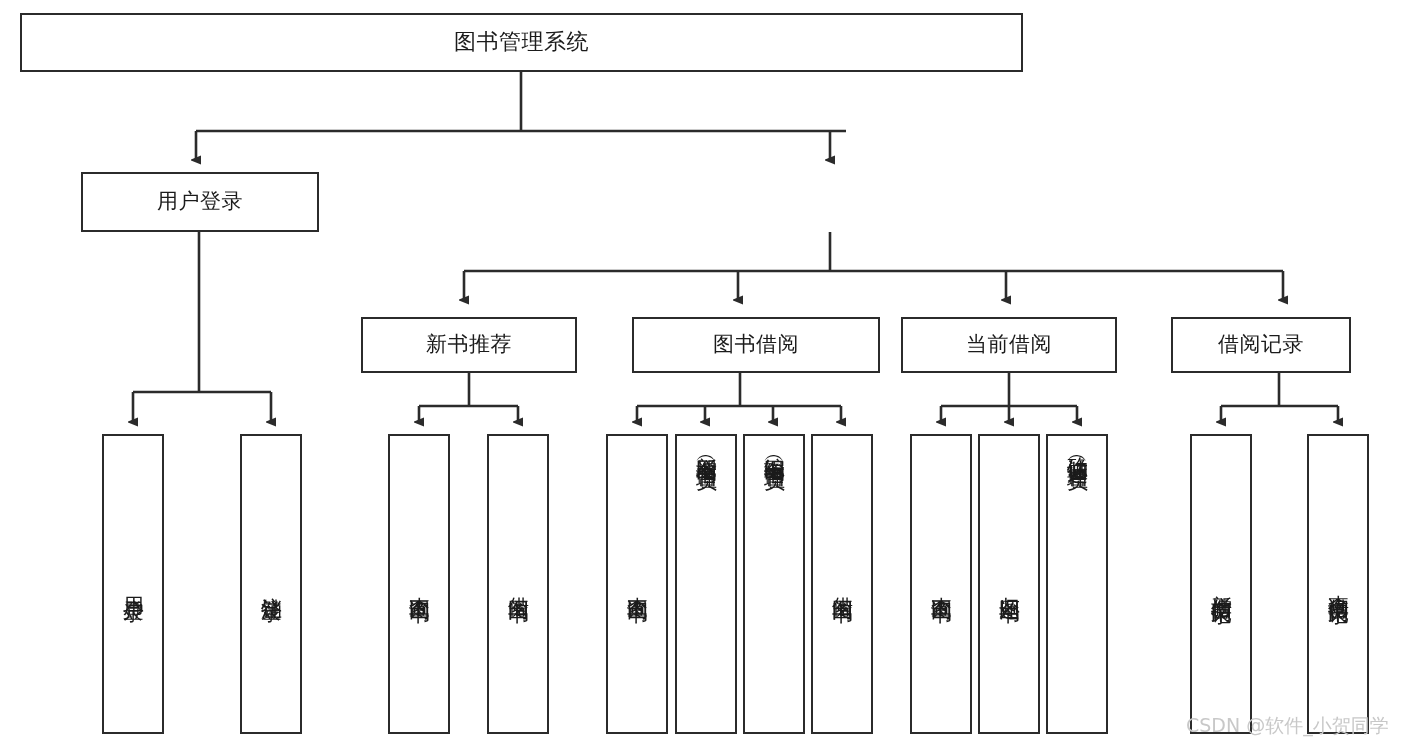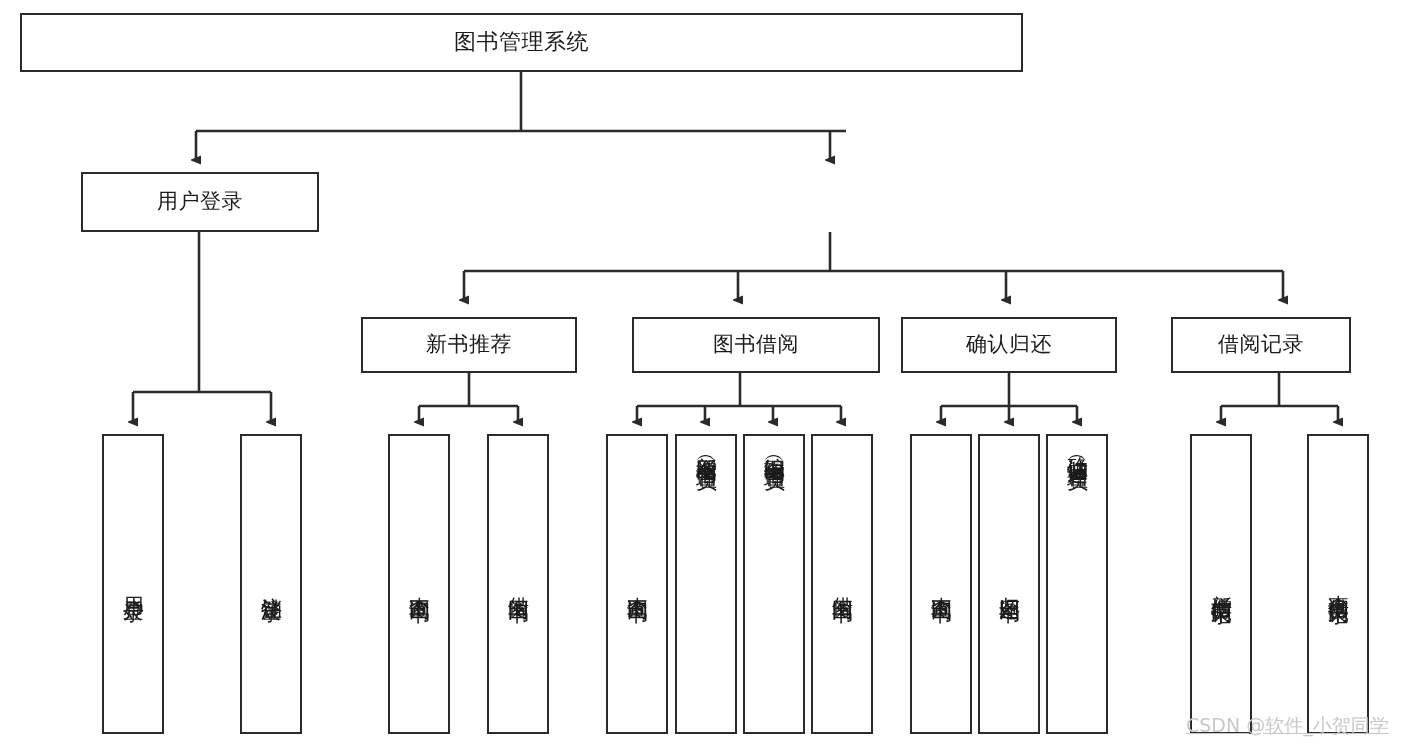--- a/index.html
+++ b/index.html
@@ -73,21 +73,20 @@
     padding-top: 0;
   }
   #watermark {
     position: absolute;
     left: 1186px;
     top: 713px;
     font-size: 19px;
     color: #c8c8c8;
     white-space: nowrap;
     user-select: none;
-    text-decoration: underline;
   }
 </style>
 </head>
 <body>
 
 <div id="diagram-root">
 
   <svg id="edges-layer" width="1405" height="747" viewBox="0 0 1405 747" xmlns="http://www.w3.org/2000/svg">
     <defs>
       <marker id="arrow" markerWidth="10" markerHeight="10" refX="4.6" refY="5" orient="auto" markerUnits="userSpaceOnUse">
@@ -146,21 +145,21 @@
     <span class="node-label">用户登录</span>
   </div>
 
   <div class="node horiz" style="left:361px; top:317px; width:216px; height:56px;">
     <span class="node-label">新书推荐</span>
   </div>
   <div class="node horiz" style="left:632px; top:317px; width:248px; height:56px;">
     <span class="node-label">图书借阅</span>
   </div>
   <div class="node horiz" style="left:901px; top:317px; width:216px; height:56px;">
-    <span class="node-label">确认归还</span>
+    <span class="node-label">当前借阅</span>
   </div>
   <div class="node horiz" style="left:1171px; top:317px; width:180px; height:56px;">
     <span class="node-label">借阅记录</span>
   </div>
 
   <div class="node vert mid" style="left:102px; top:434px; width:62px; height:300px;">
     <span class="node-label">用户登录</span>
   </div>
   <div class="node vert mid" style="left:240px; top:434px; width:62px; height:300px;">
     <span class="node-label">注销登录</span>

